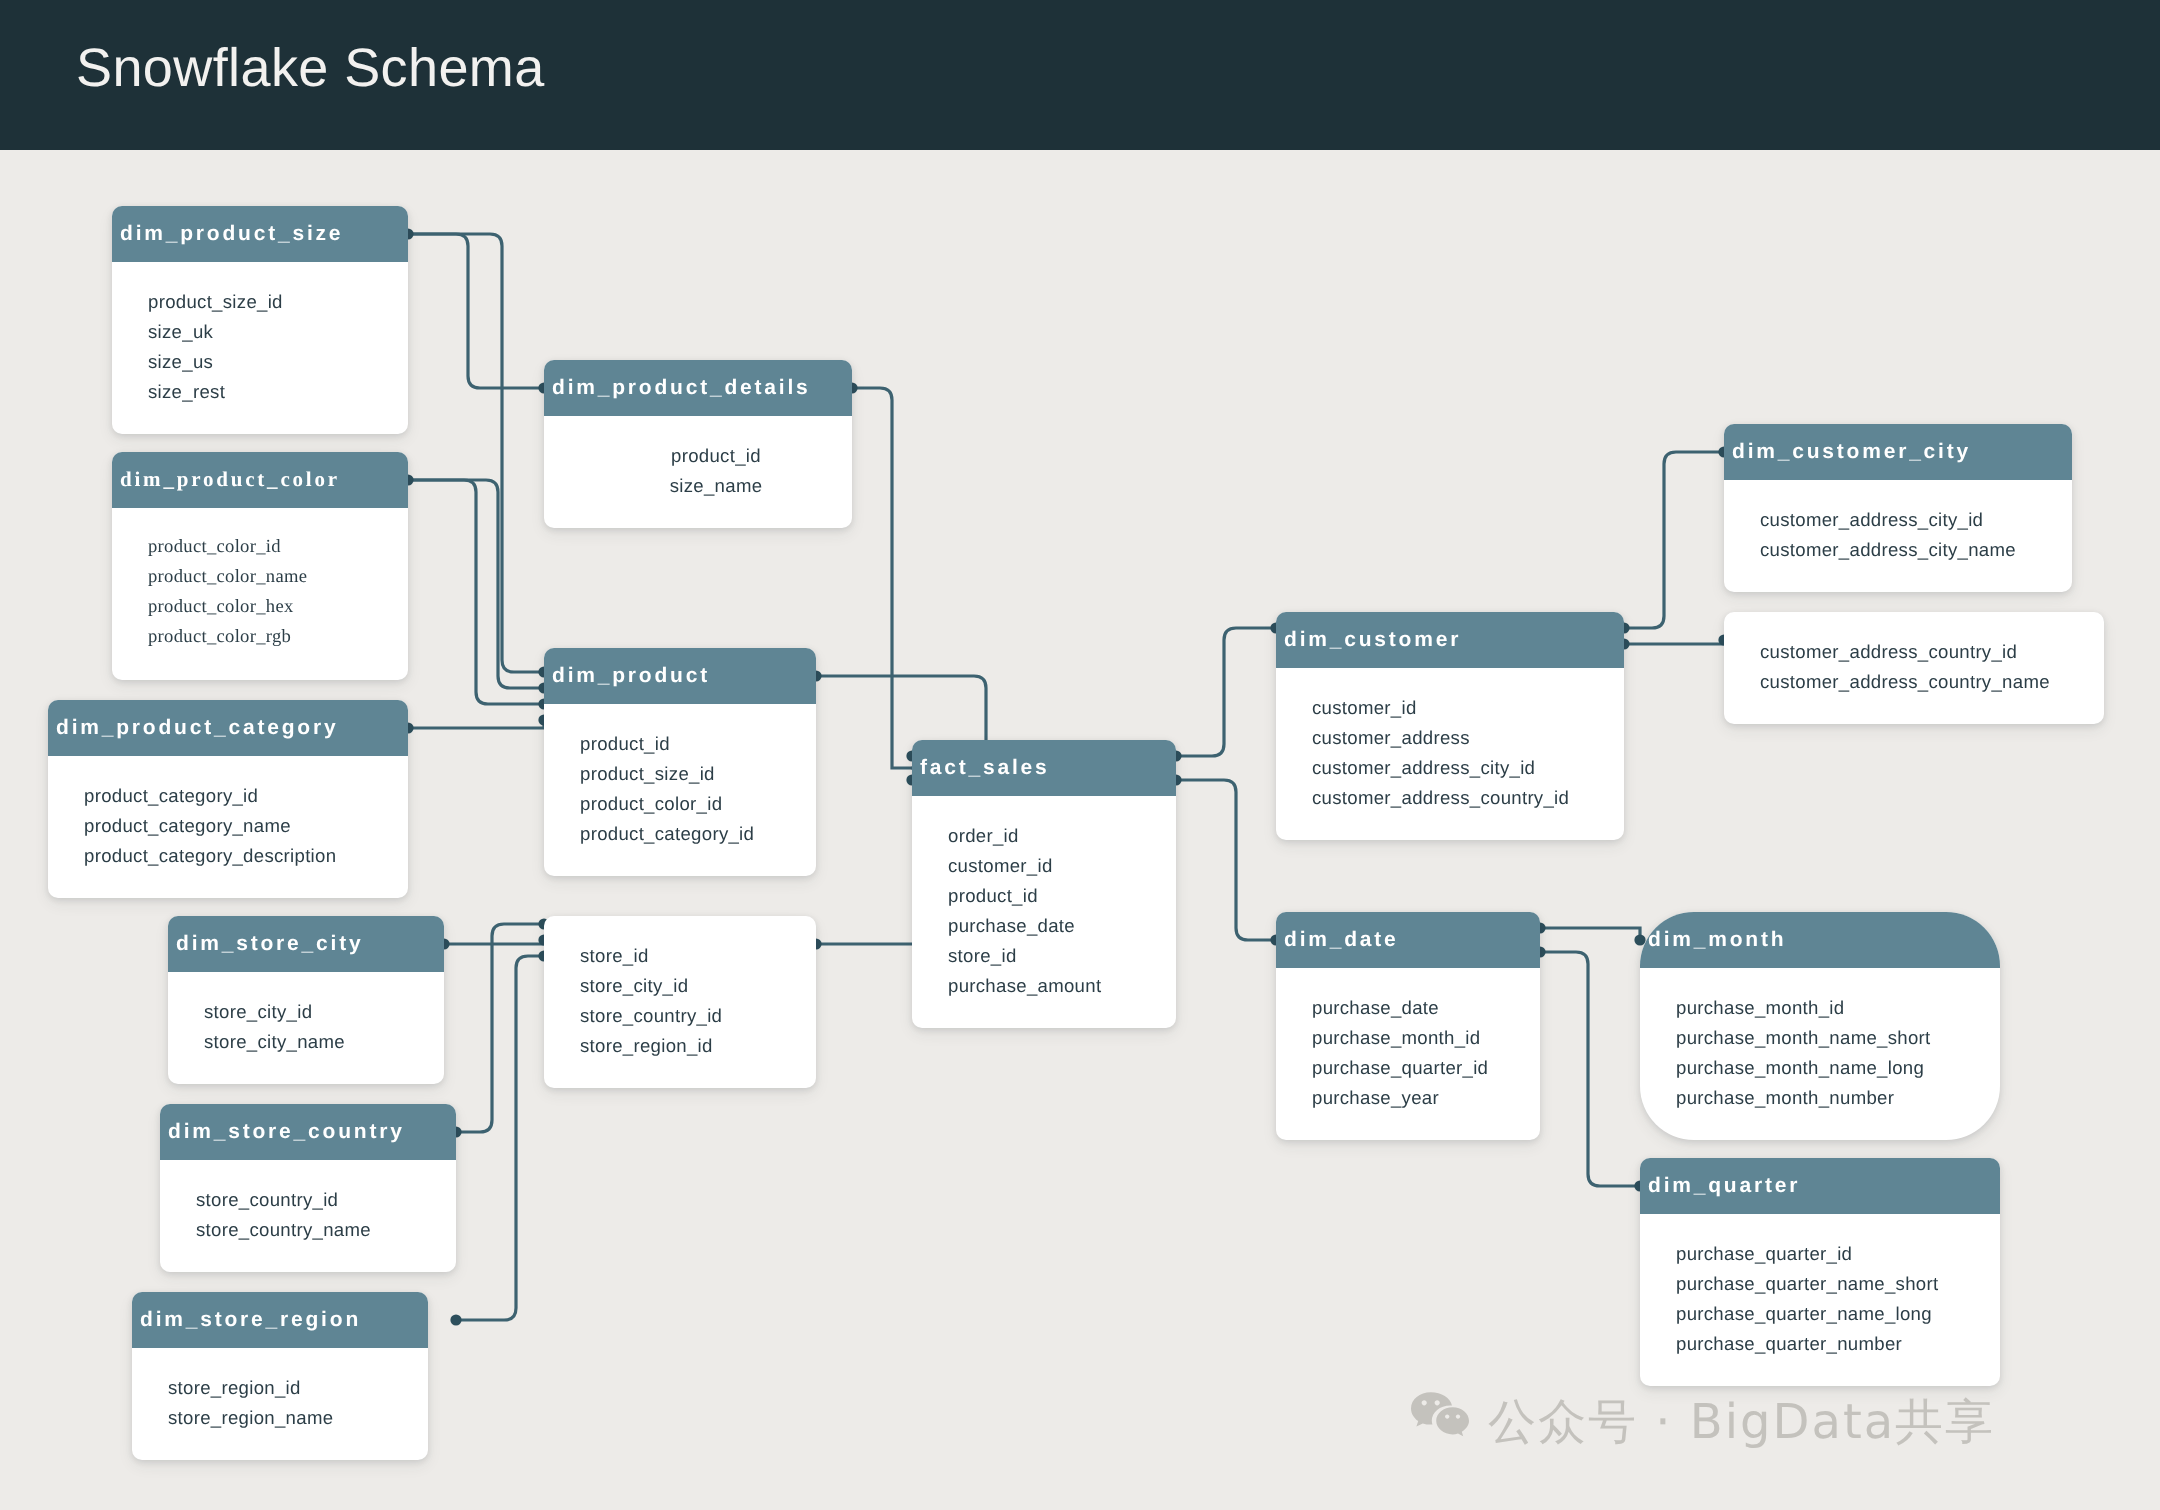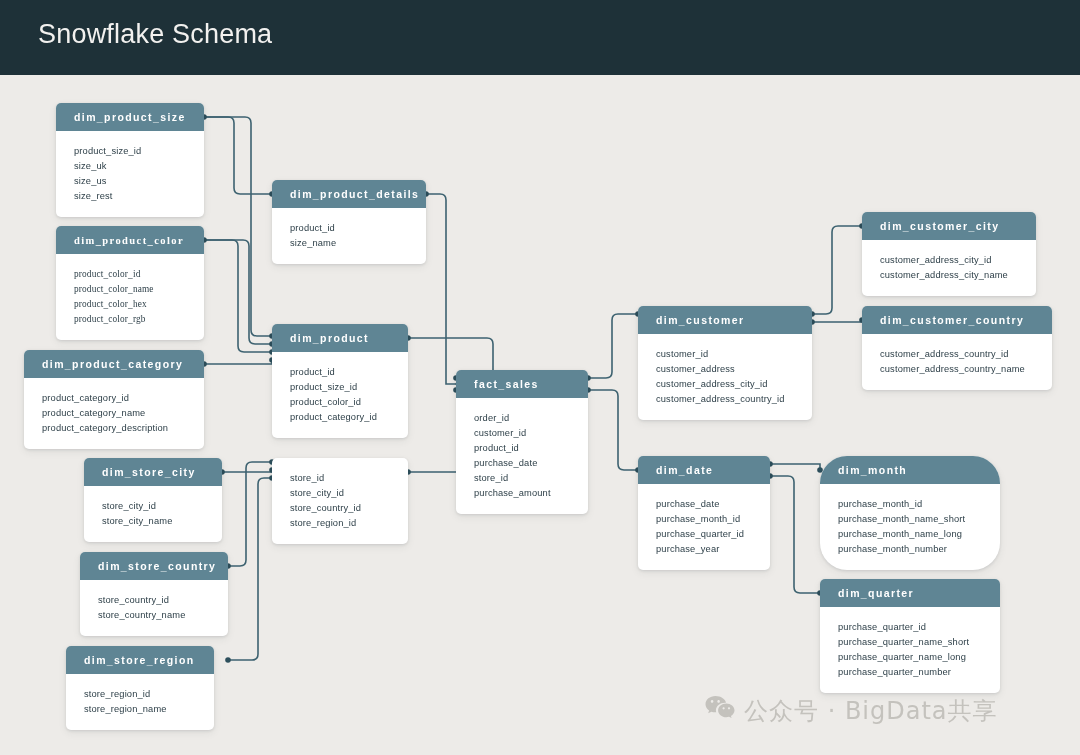--- a/index.html
+++ b/index.html
@@ -32,21 +32,21 @@
     position: absolute;
     background: #ffffff;
     border-radius: 5px;
     box-shadow: 0 1px 3px rgba(40,50,55,0.13), 0 3px 8px rgba(40,50,55,0.07);
     overflow: hidden;
   }
   .card .card-head {
     height: 28px;
     background: #5f8594;
     display: flex; align-items: center;
-    padding-left: 18px;
+    padding-left: 4px;
   }
   .card .card-title {
     font-size: 10.5px; font-weight: 700; color: #ffffff;
     letter-spacing: 1.4px; white-space: nowrap;
   }
   .card .card-body { padding: 13px 0 13px 18px; }
   .card .field {
     font-size: 9.3px; color: #2c3e47; line-height: 15px;
     letter-spacing: 0.15px; white-space: nowrap;
   }
@@ -149,21 +149,21 @@
       <div class="card" style="left: 24px; top: 350px; width: 180px;">
         <div class="card-head">
           <span class="card-title">dim_product_category</span>
         </div>
         <div class="card-body">
           <div class="field">product_category_id</div>
           <div class="field">product_category_name</div>
           <div class="field">product_category_description</div>
         </div>
       </div>
-      <div class="card" style="left: 272px; top: 180px; width: 154px;">
+      <div class="card" style="left: 272px; top: 180px; width: 154px; text-align: center;">
         <div class="card-head">
           <span class="card-title">dim_product_details</span>
         </div>
         <div class="card-body">
           <div class="field">product_id</div>
           <div class="field">size_name</div>
         </div>
       </div>
       <div class="card" style="left: 272px; top: 324px; width: 136px;">
         <div class="card-head">
@@ -203,23 +203,20 @@
       <div class="card" style="left: 862px; top: 212px; width: 174px;">
         <div class="card-head">
           <span class="card-title">dim_customer_city</span>
         </div>
         <div class="card-body">
           <div class="field">customer_address_city_id</div>
           <div class="field">customer_address_city_name</div>
         </div>
       </div>
       <div class="card" style="left: 862px; top: 306px; width: 190px;">
-        <div class="card-head">
-          <span class="card-title">dim_customer_country</span>
-        </div>
         <div class="card-body">
           <div class="field">customer_address_country_id</div>
           <div class="field">customer_address_country_name</div>
         </div>
       </div>
       <div class="card" style="left: 84px; top: 458px; width: 138px;">
         <div class="card-head">
           <span class="card-title">dim_store_city</span>
         </div>
         <div class="card-body">

